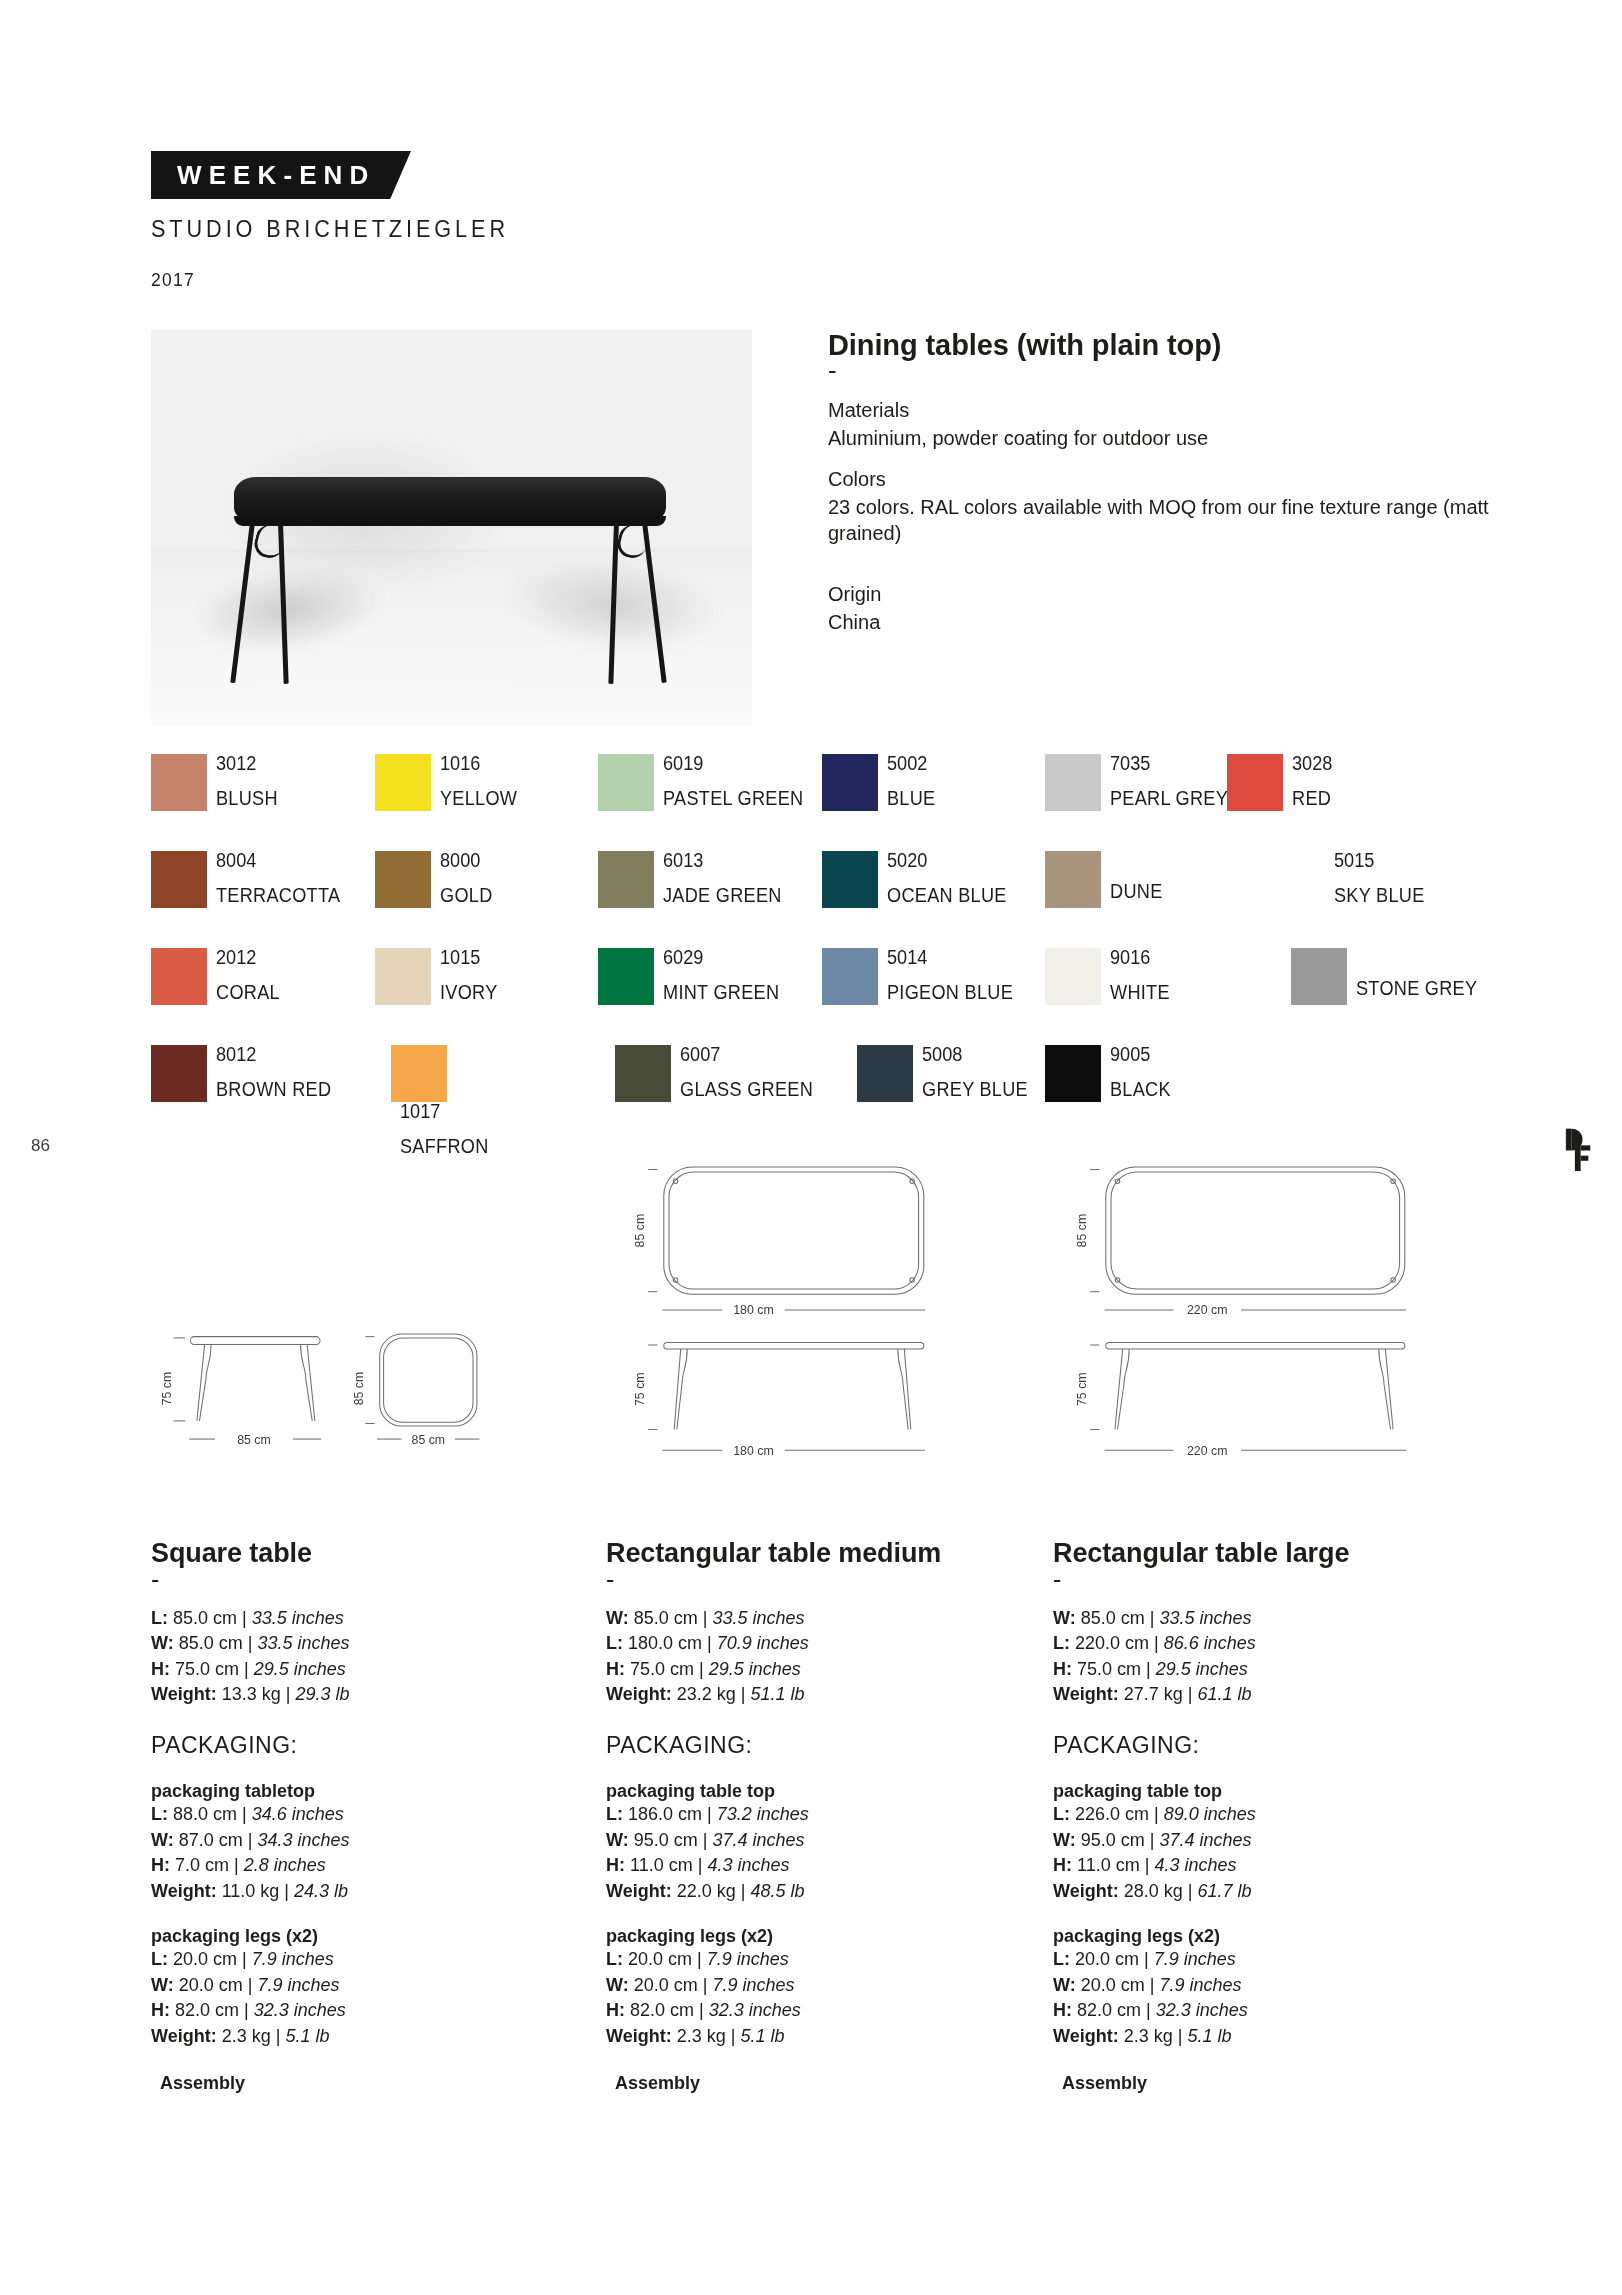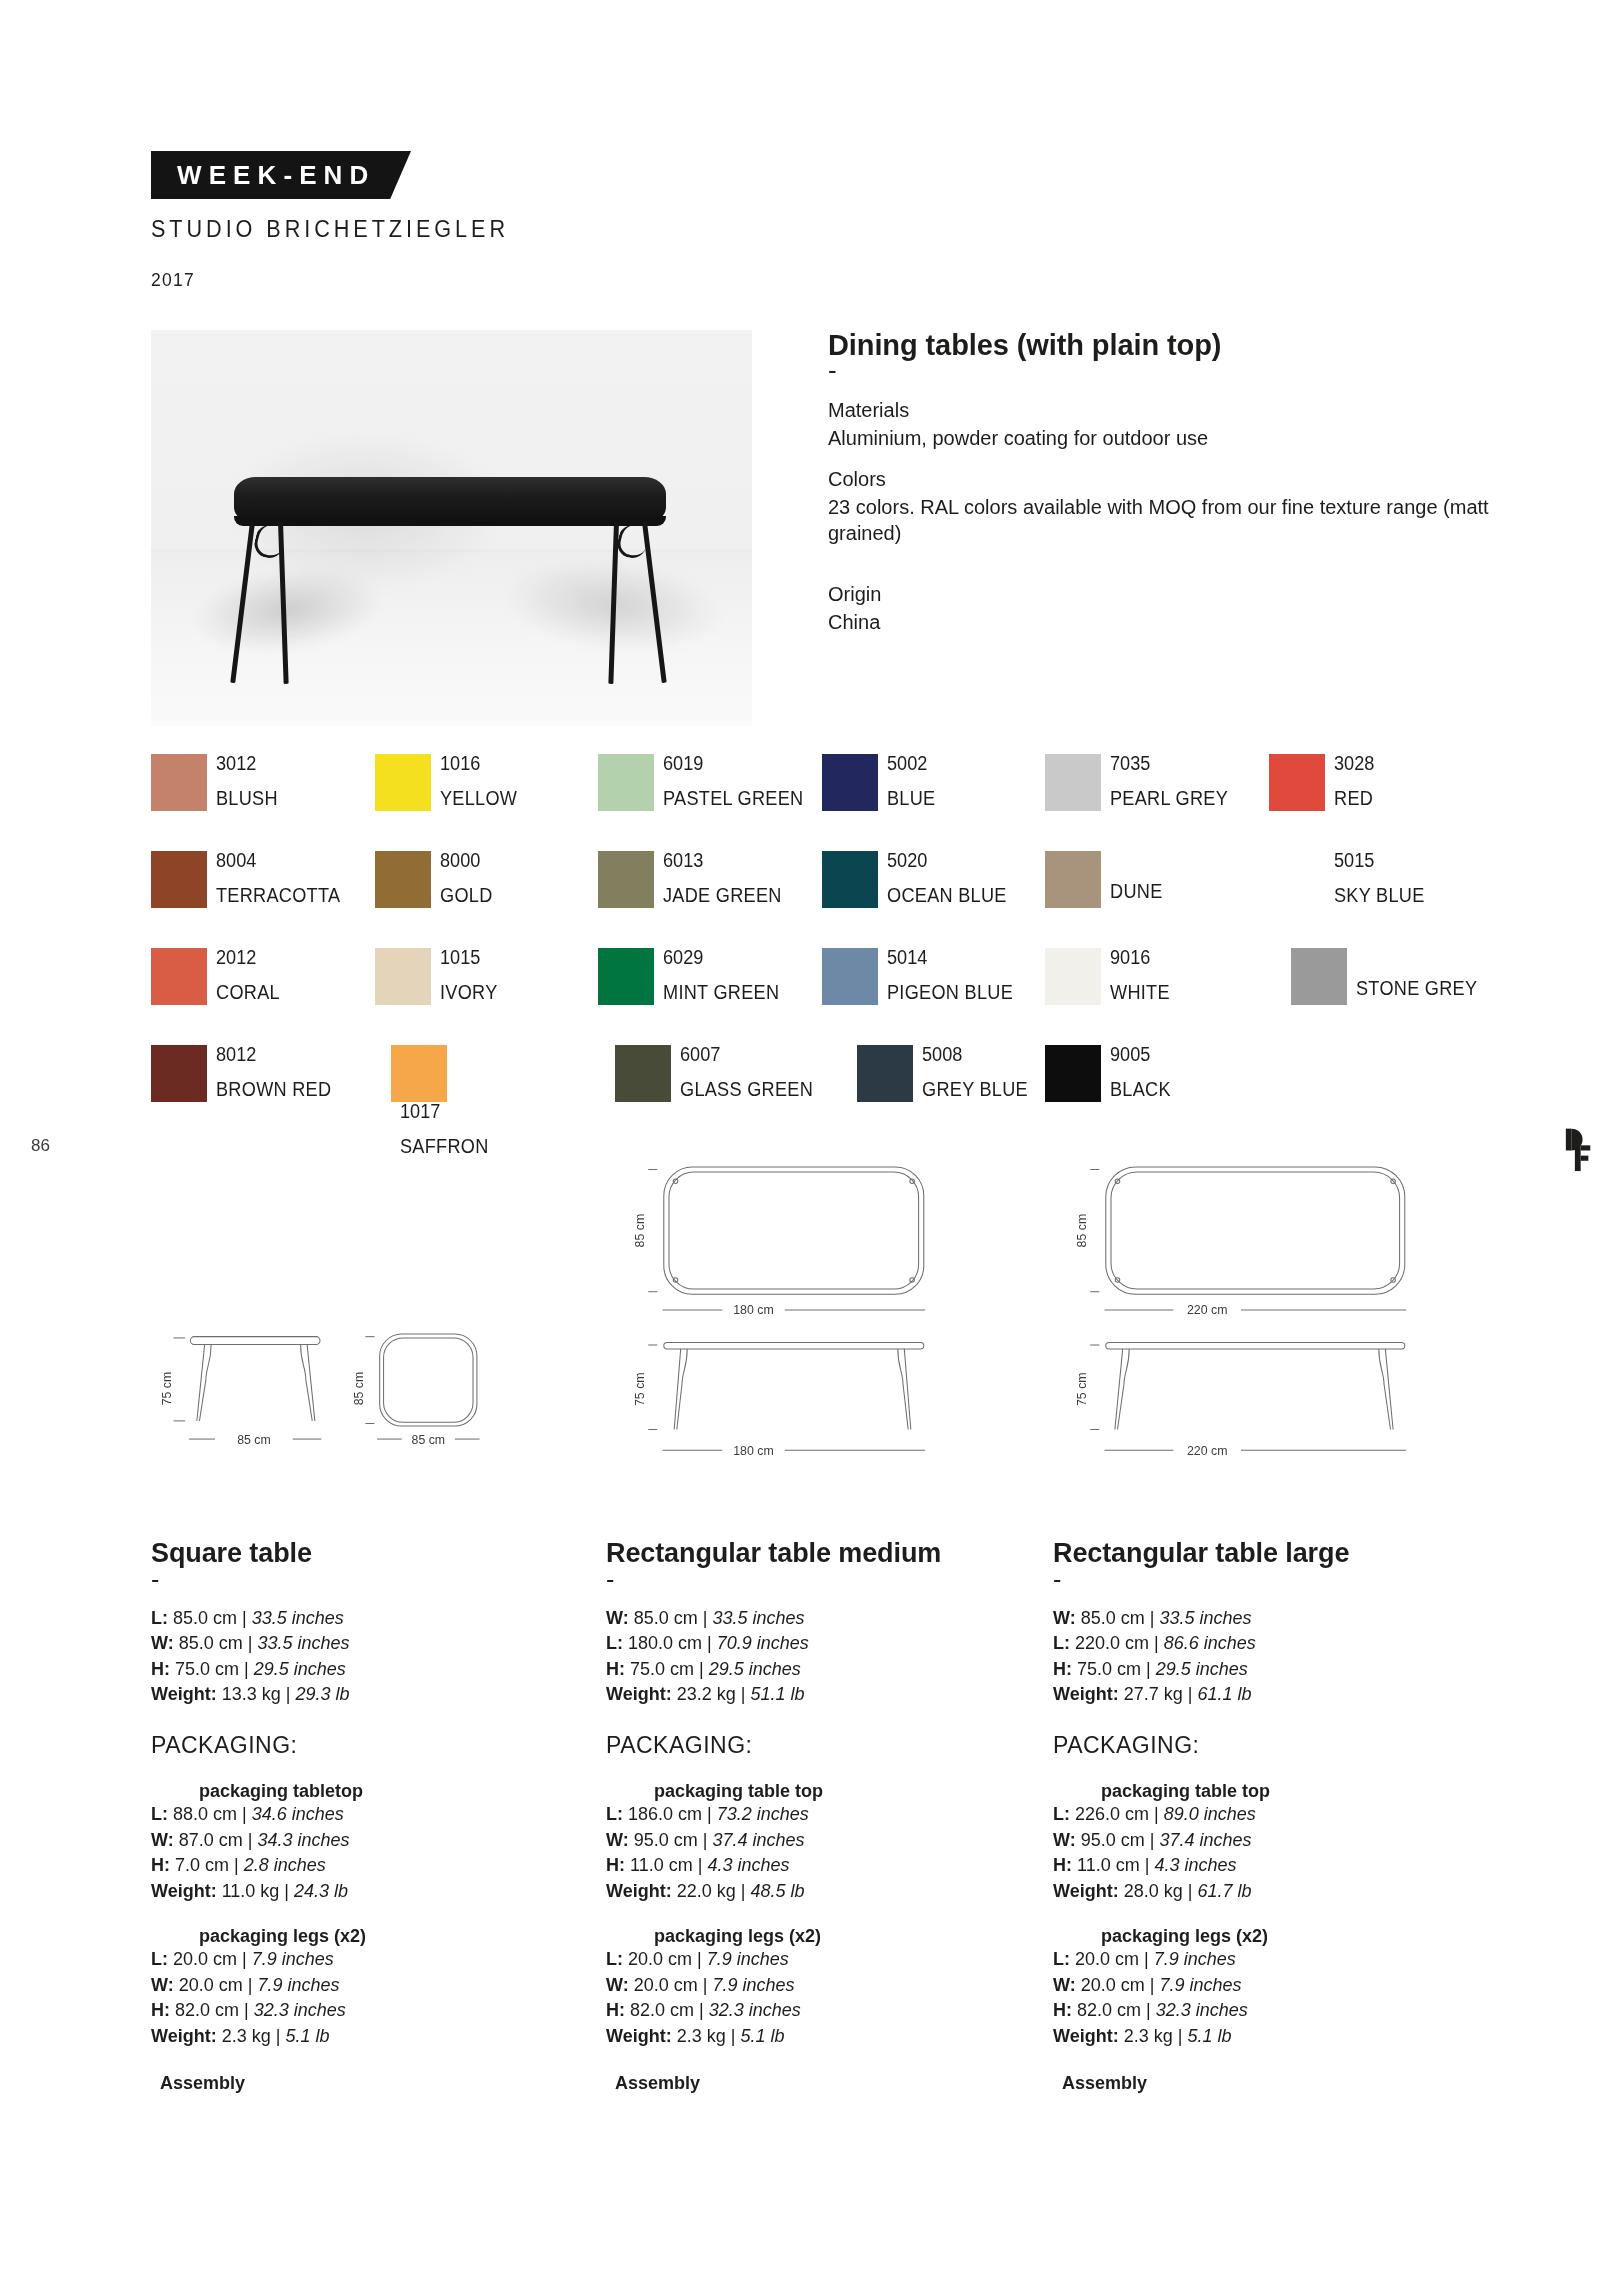--- a/index.html
+++ b/index.html
@@ -116,21 +116,21 @@
   .col{position:absolute;top:0;width:416px;}
   .col.c1{left:0;}
   .col.c2{left:455px;}
   .col.c3{left:902px;}
   .col h2{margin:0;font-size:27px;font-weight:700;letter-spacing:-0.1px;color:#1d1d1b;line-height:1.05;}
   .col .dash{font-size:25px;line-height:.55;margin:5.2px 0 19.5px 0;color:#1d1d1b;}
   .specline{font-size:18px;line-height:1.42;color:#1d1d1b;}
   .specline b{font-weight:700;}
   .specline i{font-style:italic;color:#1d1d1b;}
   .pack-head{font-size:23px;letter-spacing:0.5px;margin-top:24px;color:#1d1d1b;}
-  .grp-title{font-size:18px;font-weight:700;margin-top:22px;color:#1d1d1b;margin-left:48px;}
+  .grp-title{font-size:18px;font-weight:700;margin-top:22px;color:#1d1d1b;}
   .assembly{font-size:18px;font-weight:700;margin-top:23.4px;color:#1d1d1b;margin-left:9px;}
 </style>
 </head>
 <body>
 
 <div class="page">
 
   <div class="brand-tag">
     <span>WEEK-END</span>
   </div>
@@ -194,21 +194,21 @@
             <div class="cname">BLUE</div>
           </div>
         </div>
         <div class="sw" style="left: 894px;">
           <div class="chip" style="background: rgb(201, 201, 201);"></div>
           <div class="ctext">
             <div class="ccode">7035</div>
             <div class="cname">PEARL GREY</div>
           </div>
         </div>
-        <div class="sw" style="left: 1118px;">
+        <div class="sw" style="left: 1076px;">
           <div class="chip" style="background: rgb(224, 74, 60);"></div>
           <div class="ctext">
             <div class="ccode">3028</div>
             <div class="cname">RED</div>
           </div>
         </div>
       </div>
       <div class="crow">
         <div class="sw" style="left: 0px;">
           <div class="chip" style="background: rgb(141, 68, 39);"></div>

